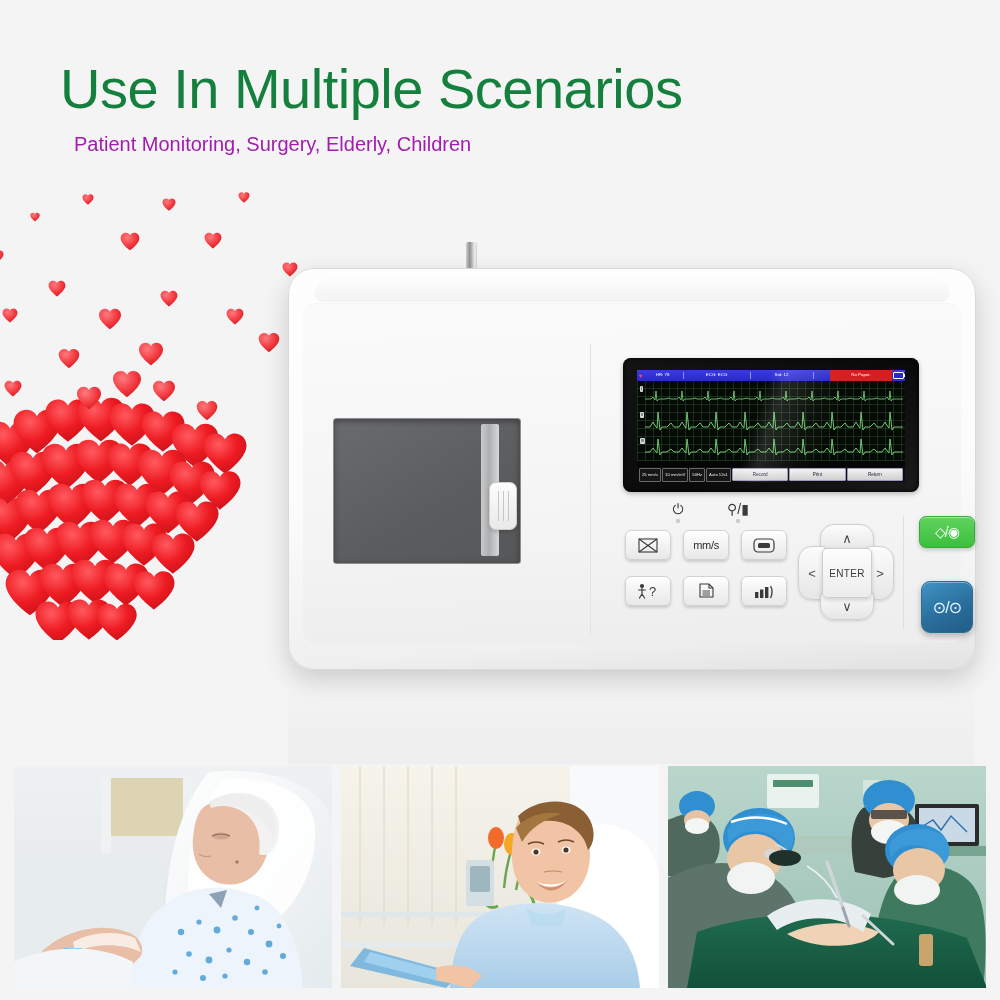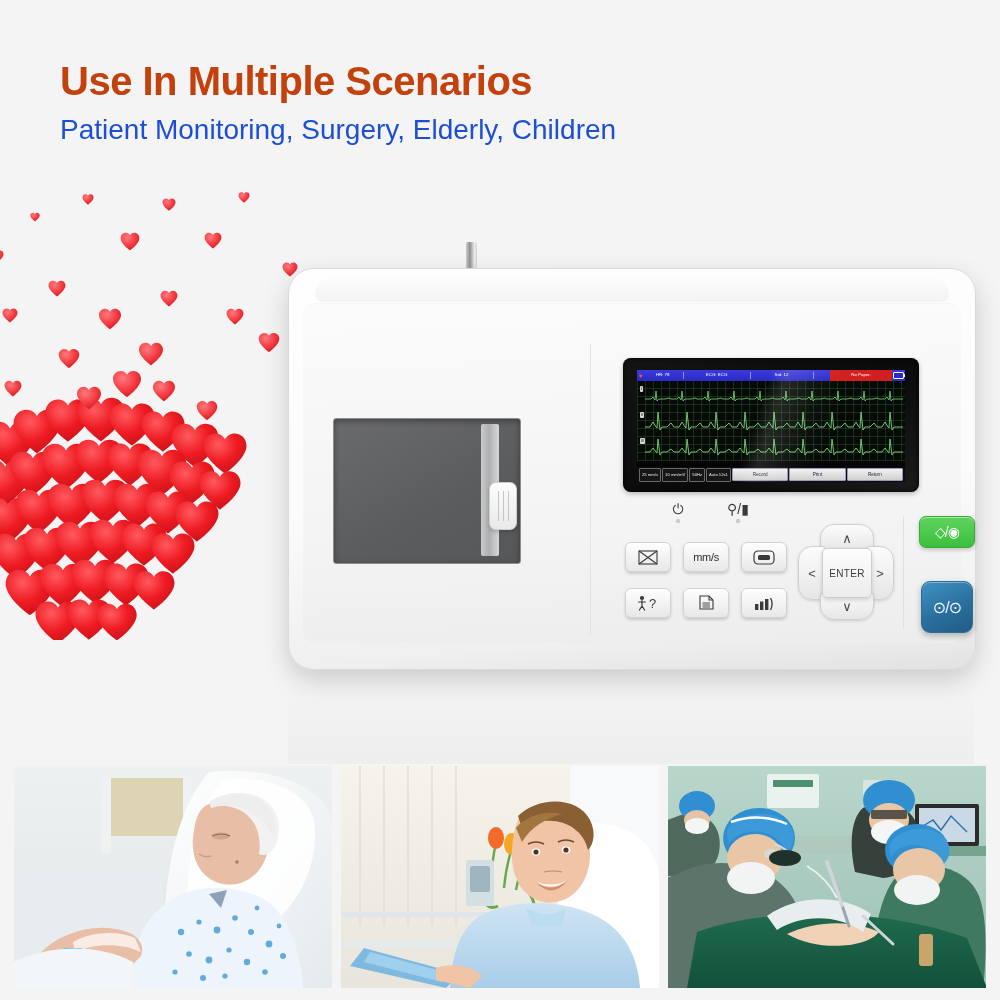--- a/index.html
+++ b/index.html
@@ -5,25 +5,25 @@
   html,body{margin:0;padding:0;}
   body{
     width:1000px;height:1000px;overflow:hidden;position:relative;
     background:#f4f4f4;
     font-family:"Liberation Sans",sans-serif;
   }
 
   
   #headline-block{position:absolute;left:60px;top:60px;z-index:40;}
   #headline{
-    font-size:40px;font-weight:bold;color:#c2410c;letter-spacing:-0.5px;
+    font-size:56px;font-weight:normal;color:#15803d;letter-spacing:-0.5px;
     line-height:1.05;margin:0 0 12px 0;white-space:nowrap;
   }
   #subheadline{
-    font-size:28px;color:#1d4ed8;white-space:nowrap;margin:0;font-weight:400;
+    font-size:20px;color:#a21caf;white-space:nowrap;margin:14px;font-weight:400;
   }
 
   
   #heart-cluster{position:absolute;left:-10px;top:170px;width:330px;height:470px;z-index:10;}
 
   
   #device-stage{position:absolute;left:270px;top:230px;width:720px;height:520px;z-index:30;}
   #antenna{
     position:absolute;left:196px;top:12px;width:11px;height:30px;
     background:linear-gradient(90deg,#cfcfcf,#8f8f8f 35%,#bdbdbd 55%,#efefef 80%,#cfcfcf);
@@ -133,21 +133,21 @@
     display:flex;align-items:center;justify-content:center;white-space:nowrap;
   }
 
   
   #indicator-row{position:absolute;left:352px;top:198px;width:150px;height:26px;}
   .indicator{position:absolute;text-align:center;width:46px;}
   .ind-glyph{font-size:14px;color:#3a3a3a;line-height:15px;display:block;}
   .ind-led{width:4px;height:4px;border-radius:50%;background:#cfcfcf;margin:2px auto 0;display:block;box-shadow:inset 0 0 1px #aaa;}
 
   
-  #keypad{position:absolute;left:322px;top:238px;width:160px;height:88px;}
+  #keypad{position:absolute;left:322px;top:226px;width:160px;height:88px;}
   .kbtn{
     position:absolute;width:44px;height:28px;border-radius:6px;
     background:linear-gradient(180deg,#fefefe,#e8e8e8);
     border:1px solid #d2d2d2;box-shadow:0 2px 3px rgba(0,0,0,.16), inset 0 1px 0 #fff;
     display:flex;align-items:center;justify-content:center;
     font-size:11px;color:#2e2e2e;
   }
   .kbtn.k-mms{font-size:11px;letter-spacing:-.3px;}
 
   

